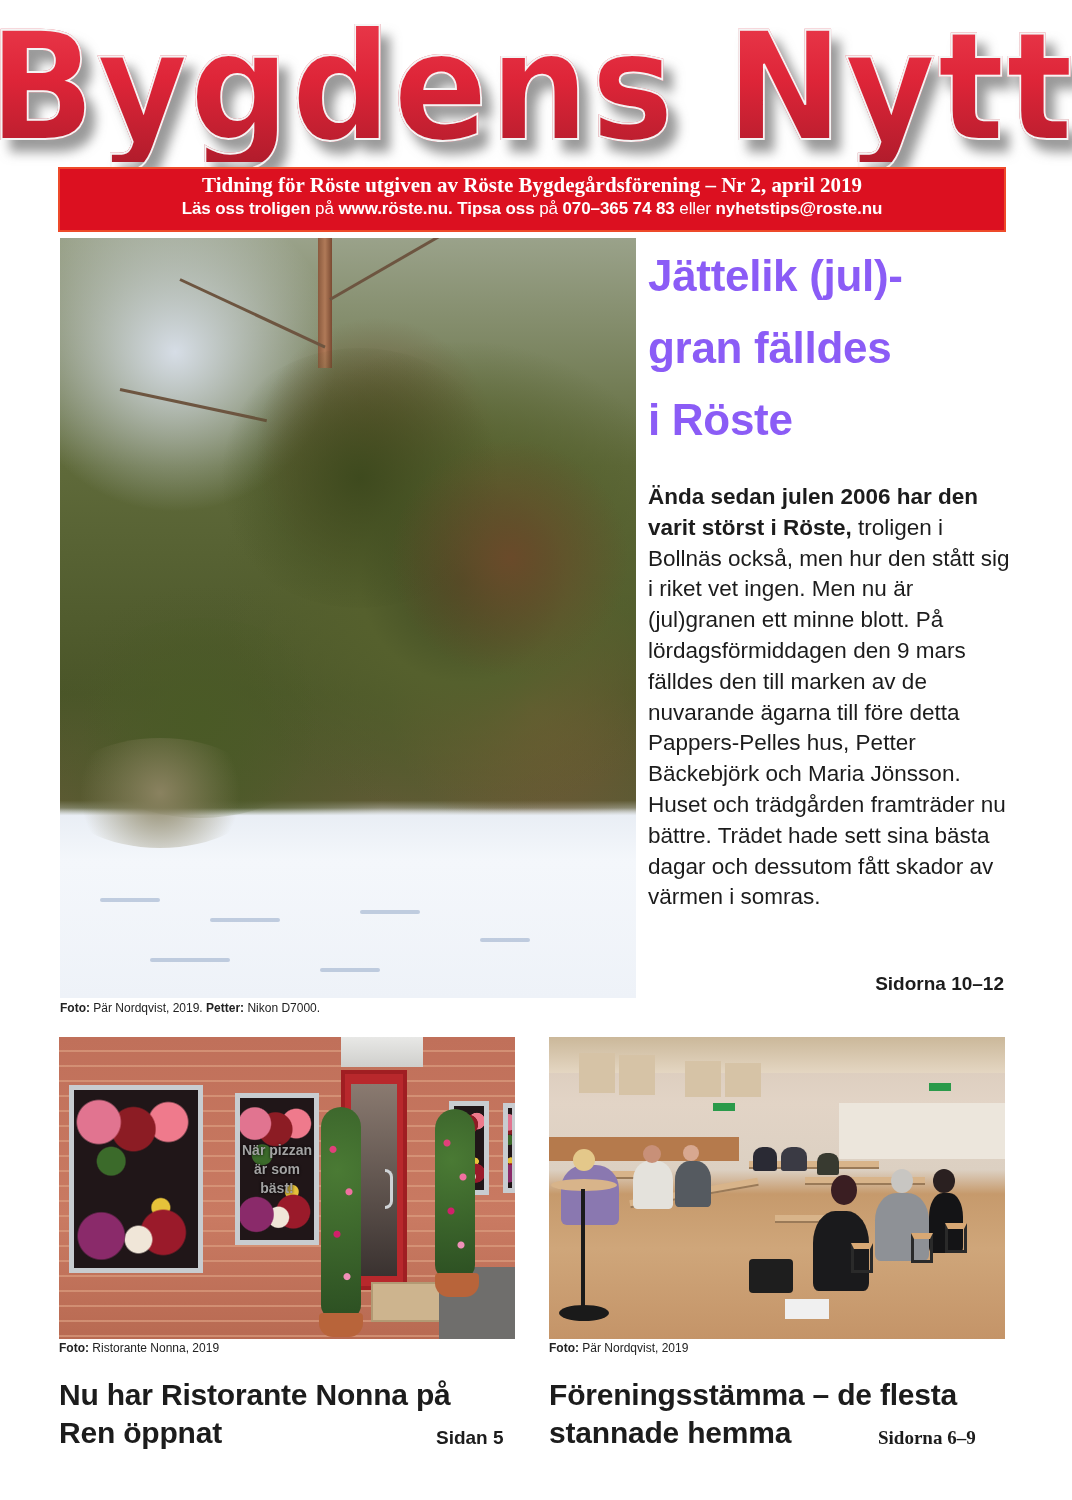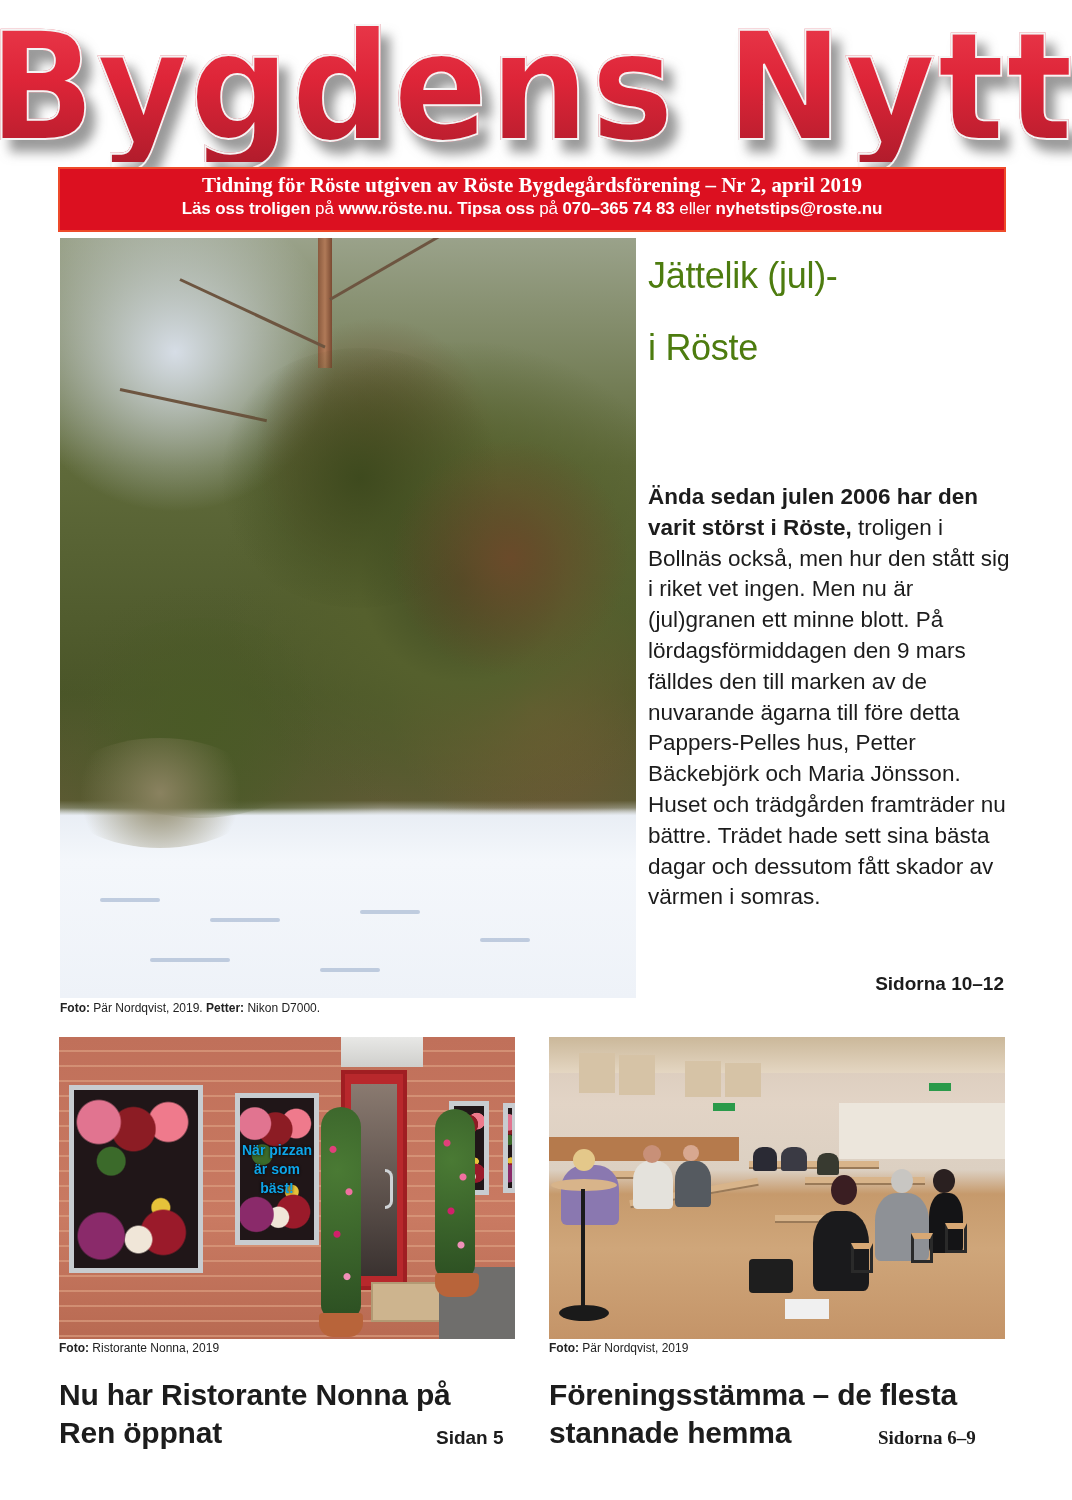--- a/index.html
+++ b/index.html
@@ -105,21 +105,21 @@
     }
     .poster-label .script {
       font-family: "DejaVu Serif", serif; font-style: italic; font-size: 13px; color: #222;
       margin-right: 30px; line-height: 14px;
     }
     .poster-label .brand {
       font-family: "DejaVu Sans", sans-serif; font-size: 26px; color: #c4222e; letter-spacing: 1px; line-height: 26px;
     }
     .poster-slogan {
       position: absolute; left: 0; right: 0; top: 30%;
-      text-align: center; color: #0ea5e9; font-weight: 700; font-size: 14px; line-height: 19px;
+      text-align: center; color: #a3a3a3; font-weight: 700; font-size: 14px; line-height: 19px;
       text-shadow: 0 0 3px #000;
     }
     .door {
       position: absolute; left: 282px; top: 33px; width: 66px; height: 220px;
       background: #b8282c; border: 4px solid #a01e22;
     }
     .door-glass { position: absolute; left: 6px; top: 10px; right: 6px; bottom: 10px; background: linear-gradient(180deg, #8a7a70, #3a3230); }
     .door-handle { position: absolute; right: 10px; top: 95px; width: 8px; height: 40px; border: 3px solid #cfd3d6; border-left: none; border-radius: 0 8px 8px 0; }
     .awning { position: absolute; left: 282px; top: 0; width: 82px; height: 30px; background: linear-gradient(180deg, #e8e8e6, #cfcfcc); }
     .topiary { position: absolute; width: 40px; border-radius: 20px 20px 14px 14px; background: radial-gradient(circle at 40% 30%, #4a7a34, #2c4f22); }
@@ -146,22 +146,22 @@
     .exit-sign { position: absolute; width: 22px; height: 8px; background: #2a9a4a; }
     .bag { position: absolute; left: 200px; top: 222px; width: 44px; height: 34px; background: #1e1e1e; border-radius: 4px; }
     .paper { position: absolute; left: 236px; top: 262px; width: 44px; height: 20px; background: #f0f0f0; }
     .high-table { position: absolute; left: 2px; top: 142px; width: 66px; height: 12px; border-radius: 50%; background: #d8b48a; }
     .high-table-leg { position: absolute; left: 32px; top: 152px; width: 4px; height: 120px; background: #1a1a1a; }
     .high-table-foot { position: absolute; left: 10px; top: 268px; width: 50px; height: 16px; border-radius: 50%; background: #1a1a1a; }
 
     
     .headline-main {
       position: absolute; left: 648px; top: 240px; width: 370px;
-      font-family: "Liberation Sans", sans-serif; font-weight: 400;
-      font-size: 36px; line-height: 72px; letter-spacing: -0.3px; color: #4d7c0f;
+      font-family: "Liberation Sans", sans-serif; font-weight: 700;
+      font-size: 44px; line-height: 72px; letter-spacing: -0.3px; color: #8b5cf6;
     }
     .lead {
       position: absolute; left: 648px; top: 482px; width: 362px;
       font-family: "Liberation Sans", sans-serif;
       font-size: 22.5px; line-height: 30.8px; color: #1c1c1c;
     }
     .lead b { font-weight: 700; }
     .page-ref-main {
       position: absolute; right: 68px; top: 972px;
       font-weight: 700; font-size: 19px; line-height: 24px; color: #1c1c1c;
@@ -206,20 +206,21 @@
   <div class="snow-track" style="left:420px;top:700px;width:50px;"></div>
   <div class="snow-track" style="left:90px;top:720px;width:80px;"></div>
   <div class="snow-track" style="left:260px;top:730px;width:60px;"></div>
 </figure>
 <div class="caption" style="left:60px;top:1001px;">
   <b>Foto:</b><span> Pär Nordqvist, 2019. </span><b>Petter:</b><span> Nikon D7000.</span>
 </div>
 
 <h2 class="headline-main">
   <span style="display:block">Jättelik (jul)-</span>
+  <span style="display:block">gran fälldes</span>
   <span style="display:block">i Röste</span>
 </h2>
 <p class="lead"><b>Ända sedan julen 2006 har den varit störst i Röste,</b><span> troligen i Bollnäs också, men hur den stått sig i riket vet ingen. Men nu är (jul)granen ett minne blott. På lördagsförmiddagen den 9 mars fälldes den till marken av de nuvarande ägarna till före detta Pappers-Pelles hus, Petter Bäckebjörk och Maria Jönsson. Huset och trädgården framträder nu bättre. Trädet hade sett sina bästa dagar och dessutom fått skador av värmen i somras.</span></p>
 <div class="page-ref-main">Sidorna 10–12</div>
 
 <figure class="photo photo-nonna" title="Entrance of Ristorante Nonna with flower posters">
   <div class="poster" style="left:10px;top:48px;width:134px;height:188px;">
     <div class="poster-flowers"></div>
   </div>
   <div class="poster" style="left:176px;top:56px;width:84px;height:152px;">

